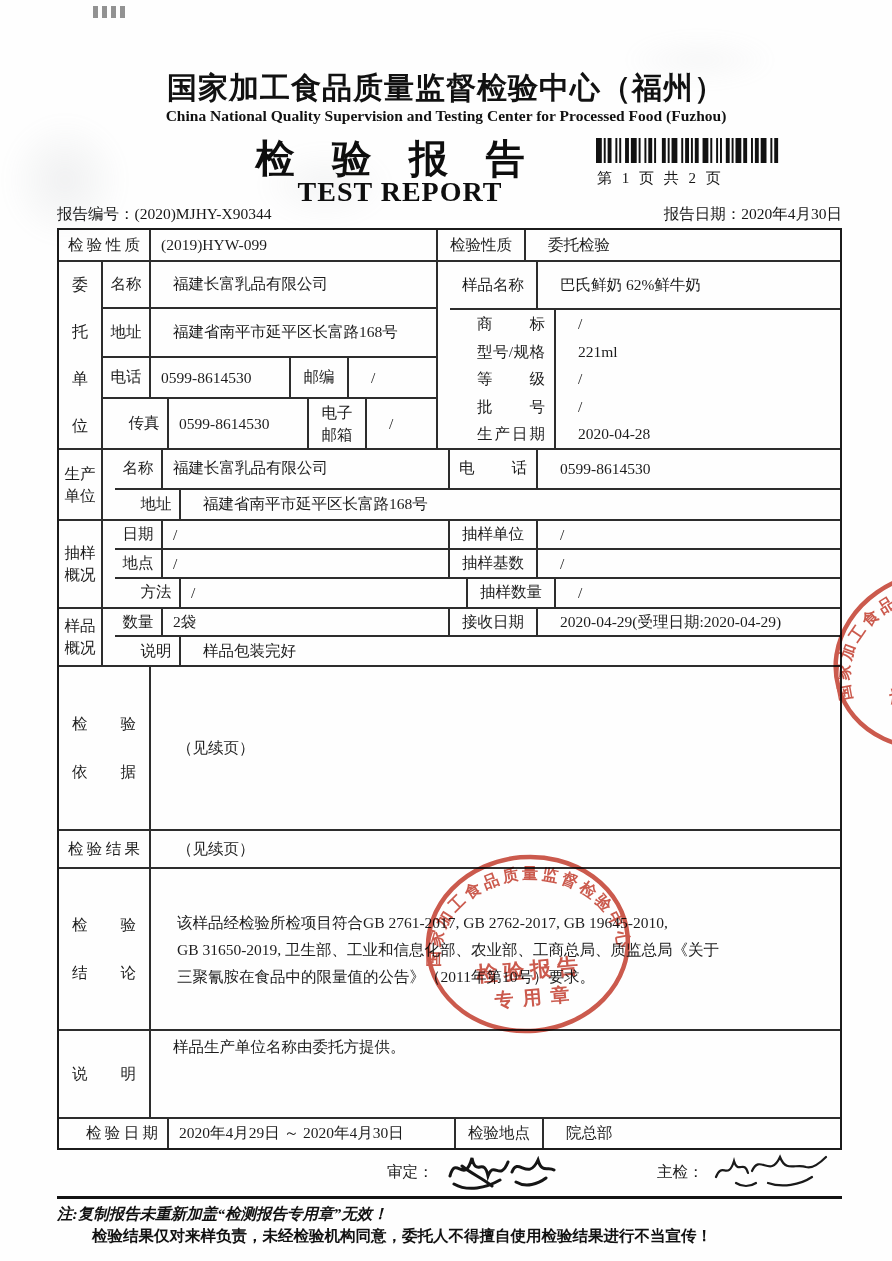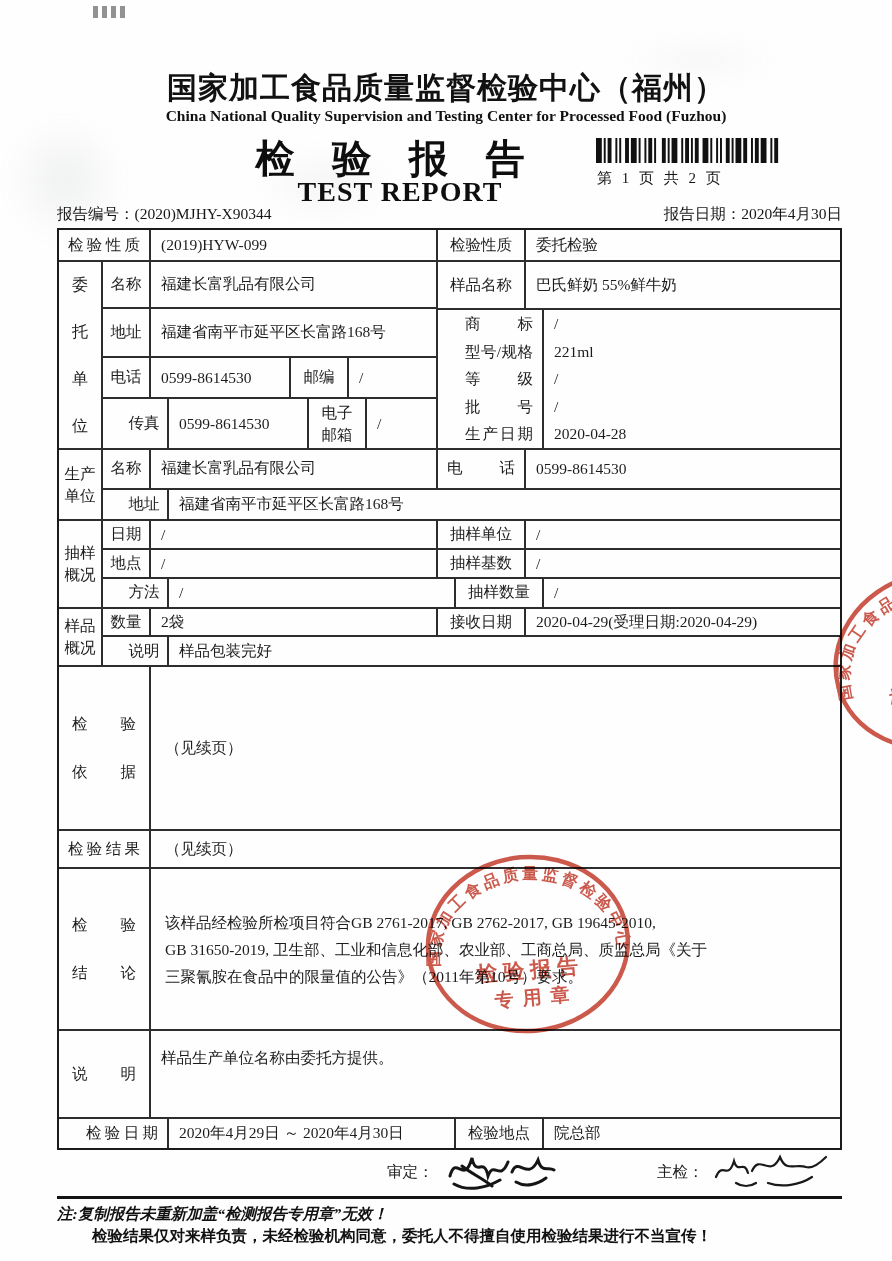--- a/index.html
+++ b/index.html
@@ -31,27 +31,27 @@
   .pre{white-space:pre-line;}
   .jl{text-align:justify;text-align-last:justify;padding:0 9px;}
   .vlab .t{line-height:47px;font-size:16px;}
   .blab .t{line-height:22px;}
   .wA{width:44px;flex:0 0 44px;}
   .wB{width:48px;flex:0 0 48px;}
   .wC{width:287px;flex:0 0 287px;}
   .wC1{width:140px;flex:0 0 140px;}
   .wC2{width:58px;flex:0 0 58px;text-align:center;}
   .wD{width:88px;flex:0 0 88px;}
-  .f1{flex:1 1 auto;}
+  .f1{flex:1 1 auto;margin-left:12px;}
   .stack{flex-direction:column;align-items:stretch;padding:0;}
   .stack .line{display:block;height:27.6px;line-height:27.6px;}
   .stack .linev{display:block;height:27.6px;line-height:27.6px;padding-left:10px;text-align:left;}
   .big-lab .t{line-height:48px;}
   .topval{align-items:flex-start;}
-  .topval .t{padding-top:17px;}
+  .topval .t{padding-top:6px;}
   .concl{line-height:27px;}
 
   
   .sigband{position:absolute;left:57px;top:1149px;width:785px;height:47px;border-bottom:3.5px solid #131313;}
   .siggrp{position:absolute;top:0;height:100%;display:flex;align-items:center;font-size:15.5px;}
   .sigsvg{margin-left:8px;margin-top:-6px;}
 
   
   .foot{position:absolute;font-size:15.5px;font-weight:bold;color:#111;}
   .foot1{left:57px;top:1204px;font-style:italic;}
@@ -189,21 +189,21 @@
               <span class="t">/</span>
             </div>
         </div>
       </div>
       <div class="cols f1">
         <div class="tr" style="height:50px">
           <div class="td lab wD">
               <span class="t">样品名称</span>
             </div>
           <div class="td val f1">
-              <span class="t">巴氏鲜奶 55%鲜牛奶</span>
+              <span class="t">巴氏鲜奶 62%鲜牛奶</span>
             </div>
         </div>
         <div class="tr nb" style="height:138px">
           <div class="td wD stack">
             <span class="line jl">商标</span>
             <span class="line jl">型号/规格</span>
             <span class="line jl">等级</span>
             <span class="line jl">批号</span>
             <span class="line jl">生产日期</span>
           </div>

